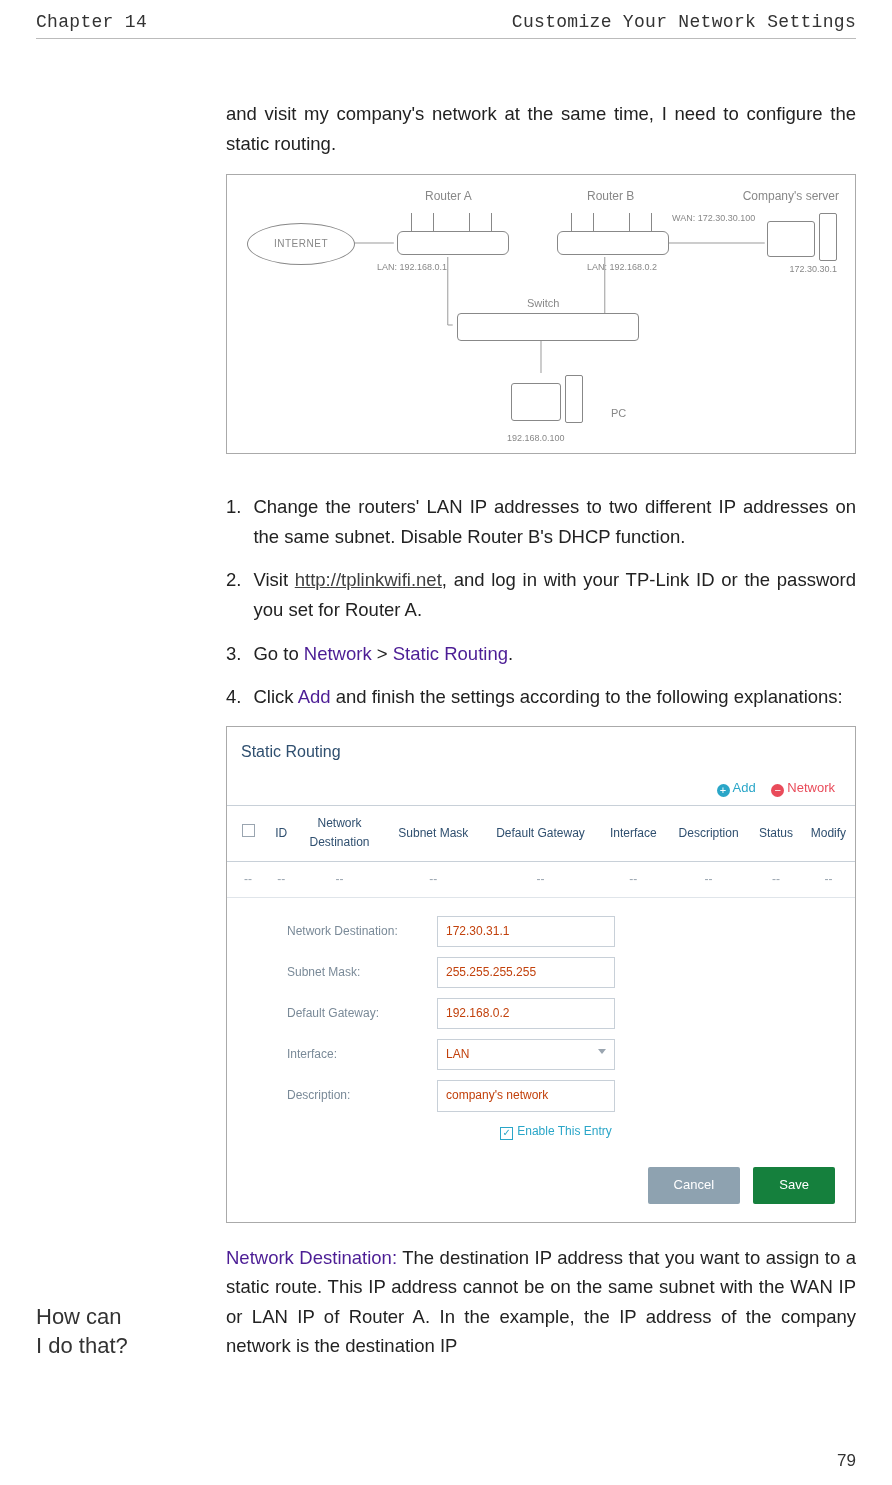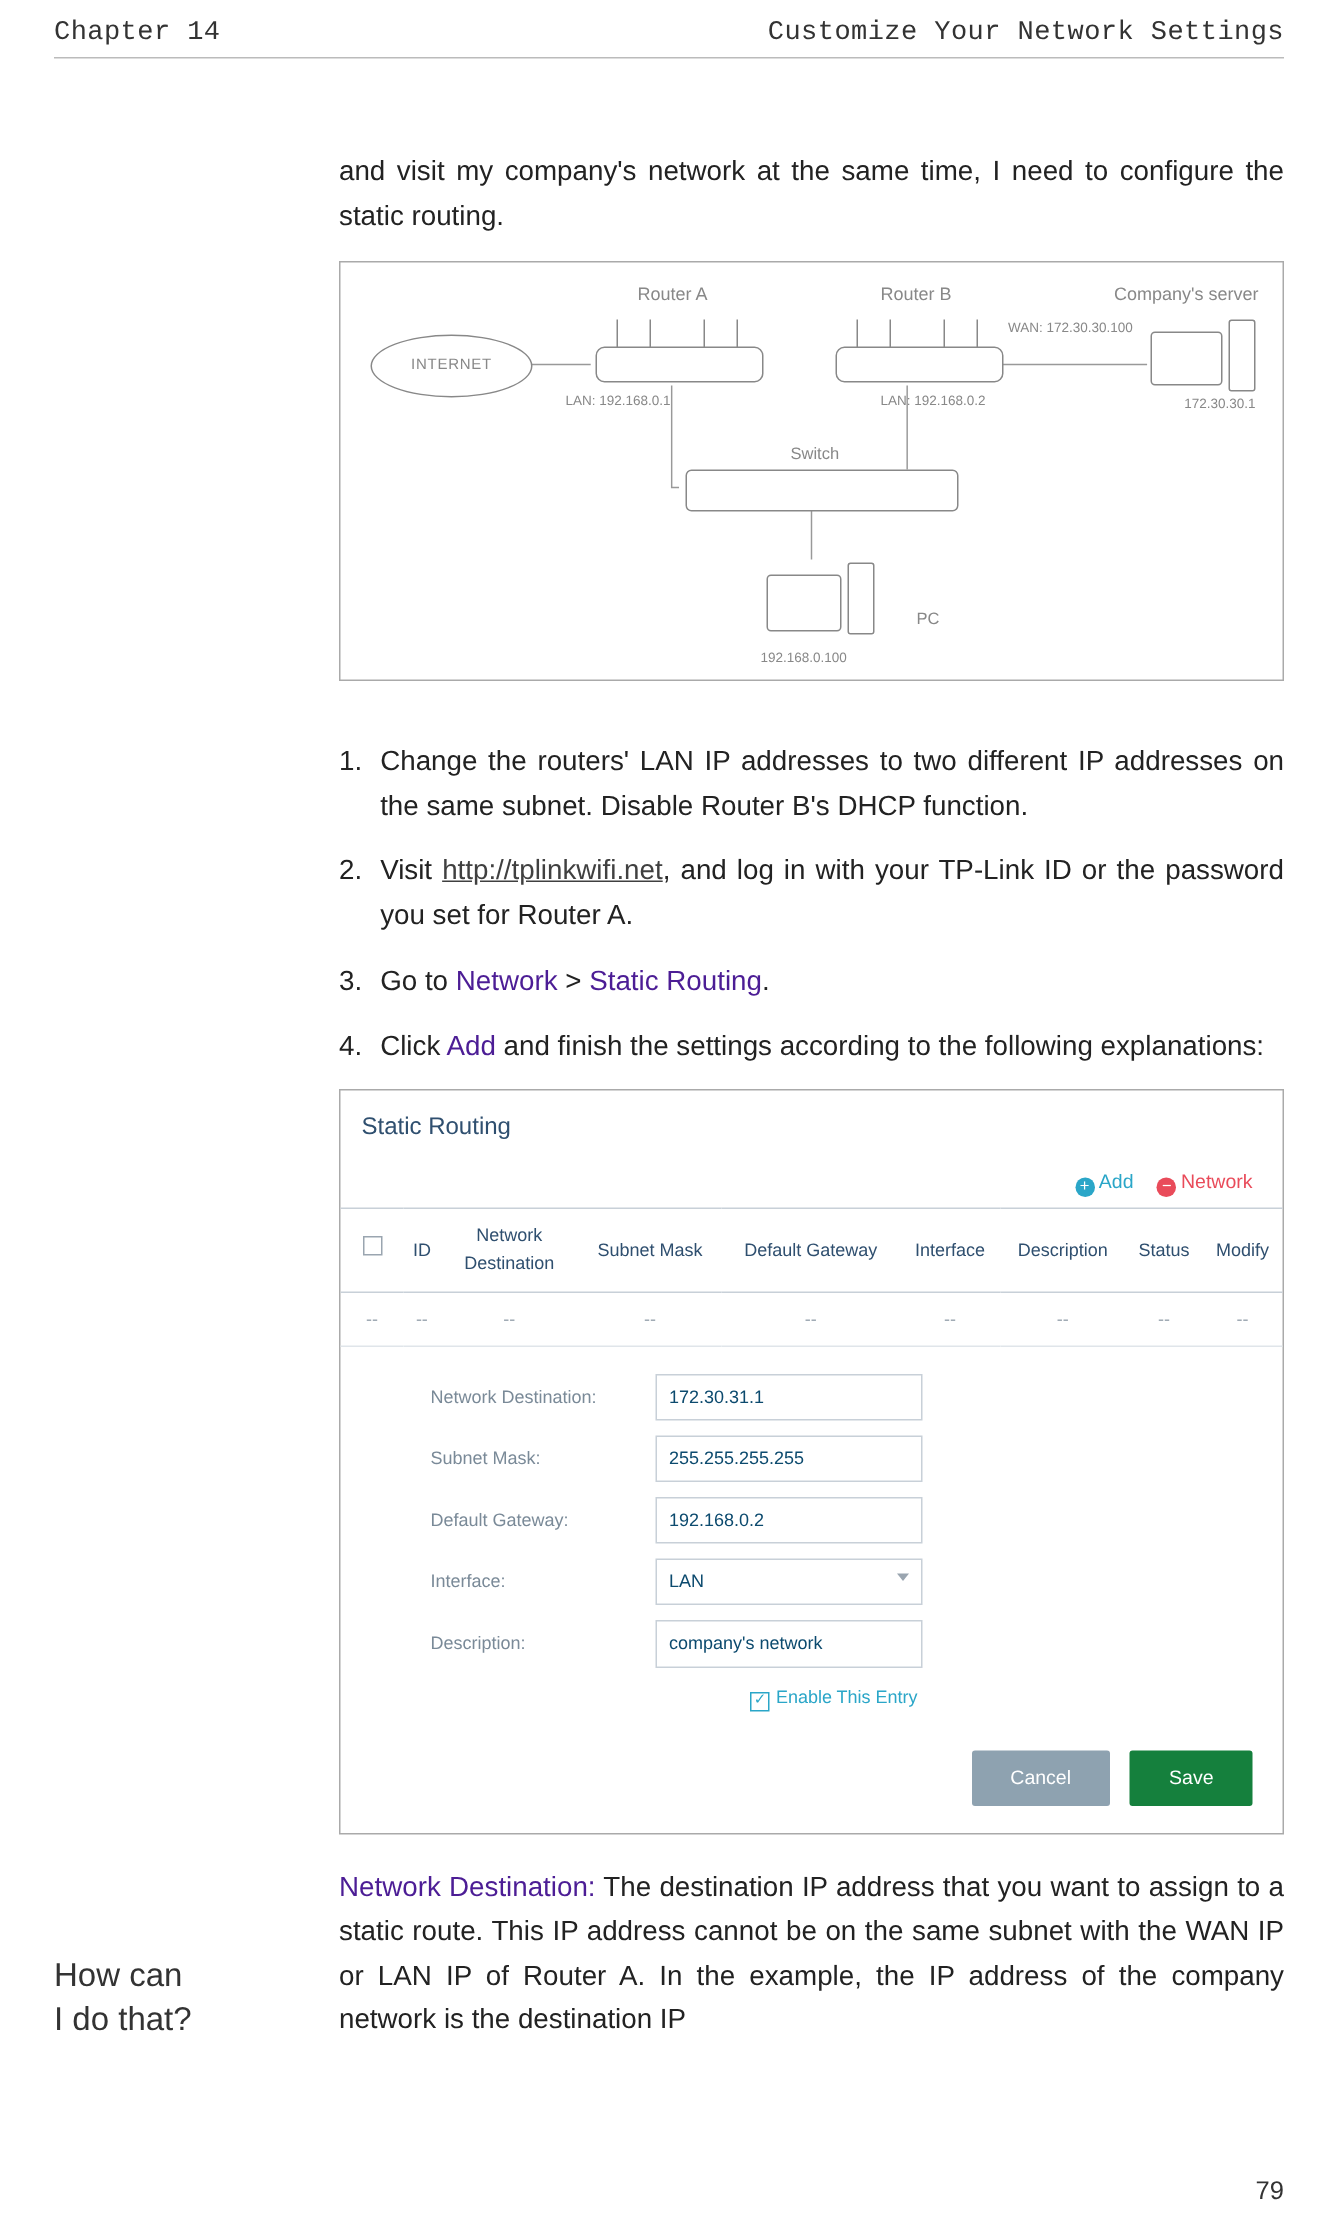--- a/index.html
+++ b/index.html
@@ -178,21 +178,21 @@
   .screenshot .form-row label {
     width:150px;
     color:#7a8a98;
     font-size:12px;
   }
   .screenshot .form-row .inp {
     border:1px solid #c8d0d8;
     padding:5px 8px;
     width:160px;
     font-size:12px;
-    color:#0c4a6e;
+    color:#c2410c;
     background:#fff;
     position:relative;
   }
   .screenshot .form-row .sel::after {
     content:"";
     position:absolute; right:8px; top:9px;
     border-left:4px solid transparent;
     border-right:4px solid transparent;
     border-top:5px solid #9aa5b0;
   }

